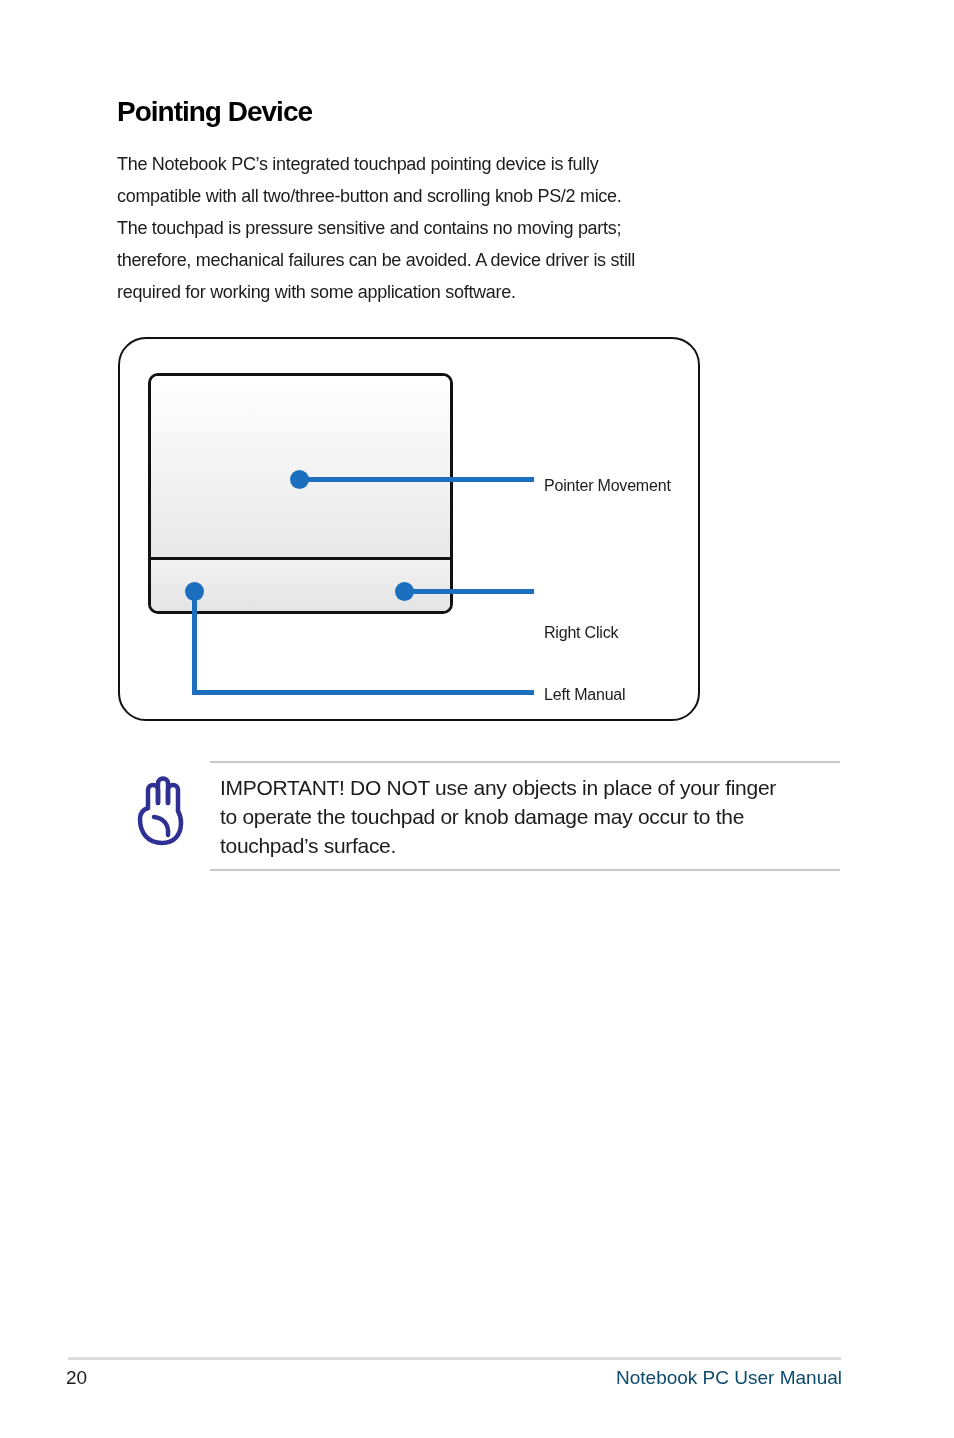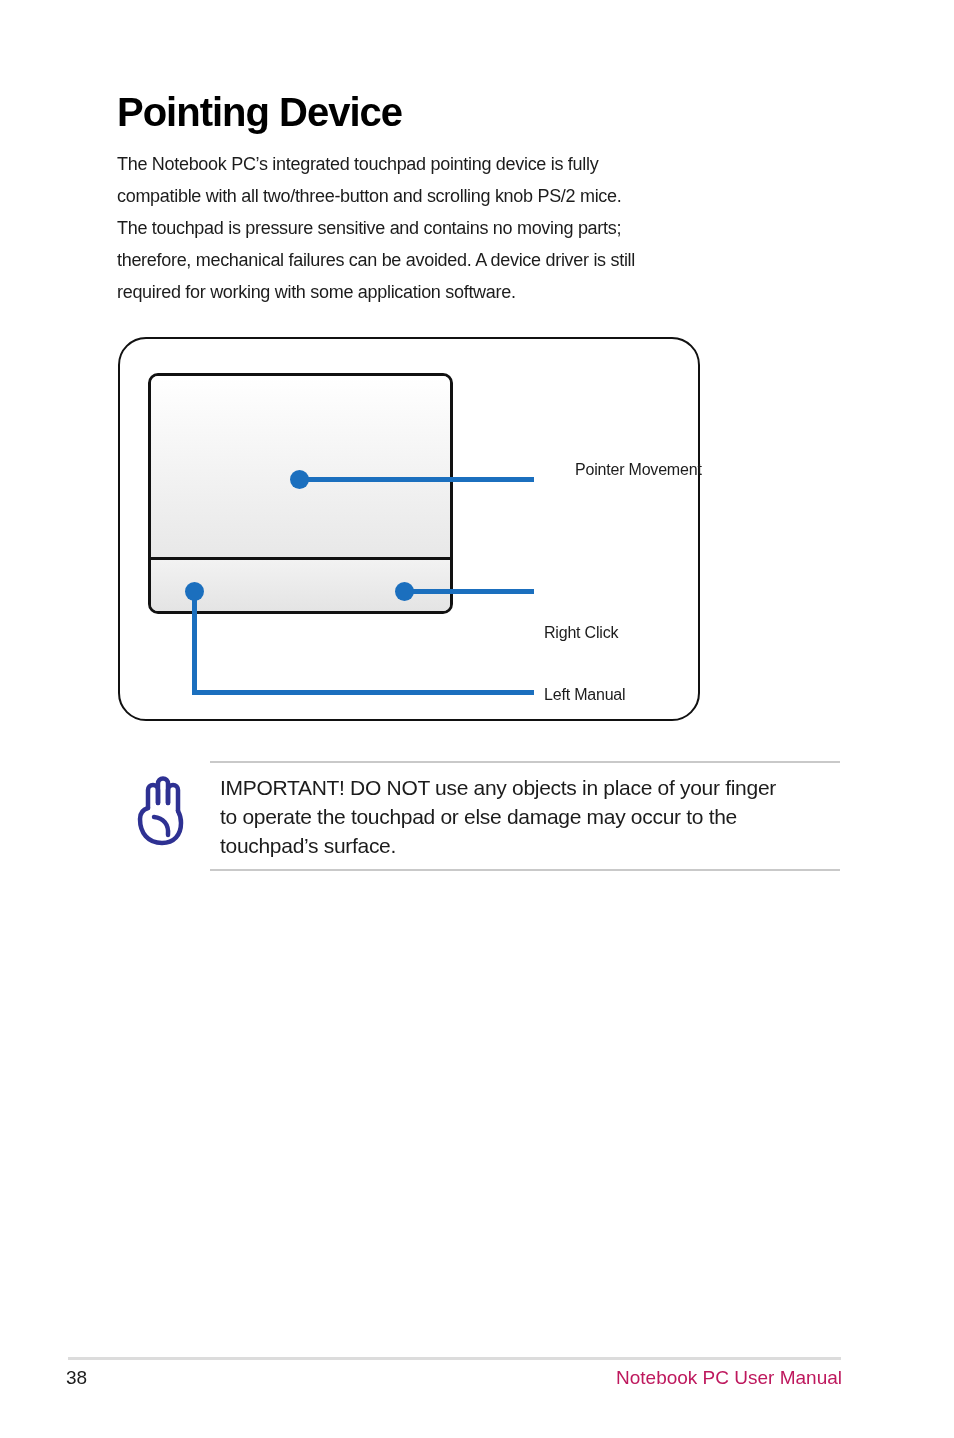--- a/index.html
+++ b/index.html
@@ -11,21 +11,21 @@
     background: #ffffff;
     font-family: "Liberation Sans", sans-serif;
     color: #1c1c1c;
     overflow: hidden;
   }
 
   
   .title {
     position: absolute;
     left: 117px; top: 88px;
-    font-size: 40px;
+    font-size: 28px;
     font-weight: 700;
     letter-spacing: -1px;
     color: #000;
     line-height: 48px;
   }
   .intro {
     position: absolute;
     left: 117px; top: 148px;
     width: 740px;
     font-size: 18px;
@@ -78,21 +78,21 @@
   .line-left-h   { left: 72px;  top: 351px; width: 342px; height: 5px; }
   .callout-label {
     position: absolute;
     left: 424px;
     font-size: 16px;
     letter-spacing: -0.2px;
     line-height: 21px;
     white-space: nowrap;
     color: #1c1c1c;
   }
-  .label-pointer { top: 120px; margin-left: 31px; }
+  .label-pointer { top: 136px; }
   .label-right   { top: 244px; margin-top: 39px; }
   .label-left    { top: 345px; }
 
   
   .note-icon {
     position: absolute;
     left: 130px; top: 770px;
     width: 66px; height: 80px;
   }
   .note-body {
@@ -121,21 +121,21 @@
   .page-number {
     position: absolute;
     left: 66px; top: 1367px;
     font-size: 19px;
     color: #1c1c1c;
   }
   .footer-title {
     position: absolute;
     right: 112px; top: 1367px;
     font-size: 19px;
-    color: #be185d;
+    color: #0c4a6e;
   }
 </style>
 </head>
 <body>
 
 <div class="page">
 
   <h1 class="title">Pointing Device</h1>
 
   <p class="intro">The Notebook PC’s integrated touchpad pointing device is fully
@@ -171,21 +171,21 @@
         <path d="M27,33 V13.5 a5,5 0 0 1 10,0 V33"></path>
         <path d="M37,33 V20 a5,5 0 0 1 10,0 V41"></path>
         <path d="M17,38 c-5,1.5 -8,5.5 -8,11 c0,14 8,24 22,24 c12,0 19,-8 19,-20 c0,-4.5 -1,-8.5 -3,-12"></path>
         <path d="M23,47 c9,1 15,7 14,18"></path>
       </g>
     </svg>
   </div>
 
   <div class="note-body">
     <p class="note-text">IMPORTANT! DO NOT use any objects in place of your finger
-to operate the touchpad or else damage may occur to the
+to operate the touchpad or knob damage may occur to the
 touchpad’s surface.</p>
   </div>
 
   <div class="footer-rule"></div>
-  <span class="page-number">38</span>
+  <span class="page-number">20</span>
   <span class="footer-title">Notebook PC User Manual</span>
 
 </div>
 
 </body></html>

